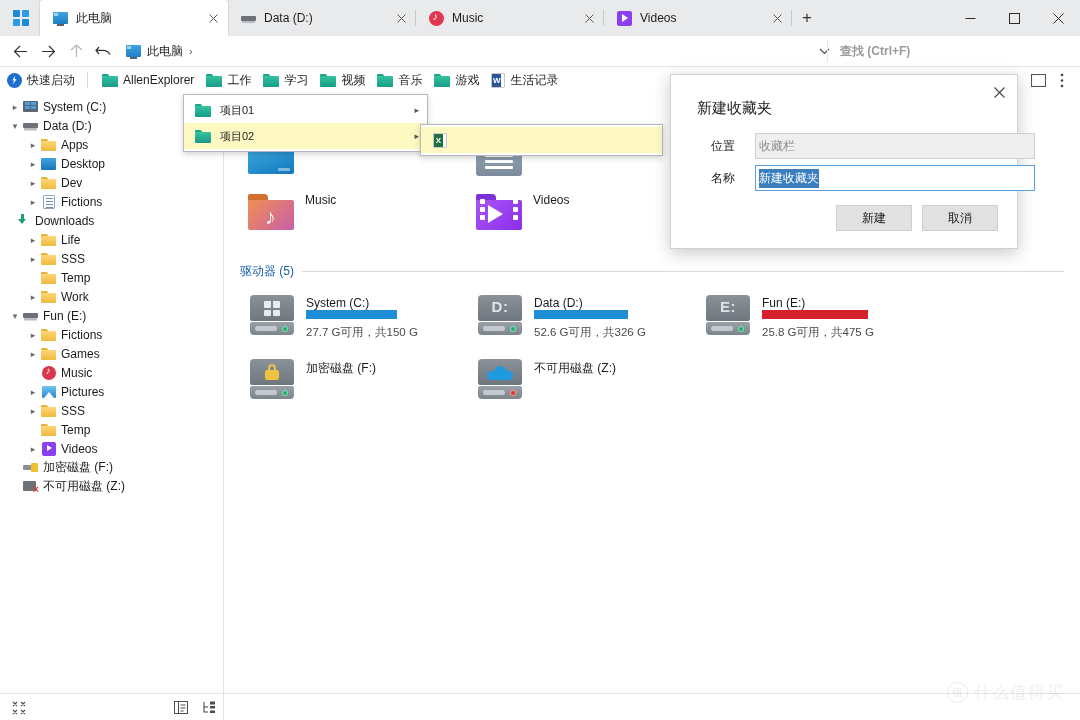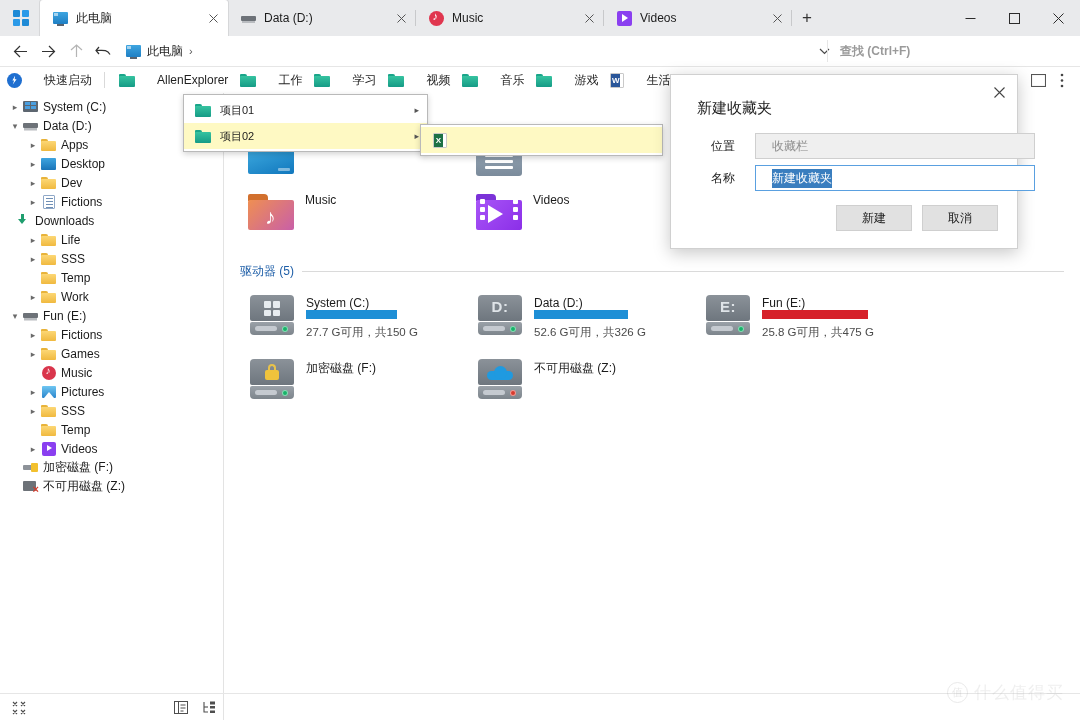--- a/index.html
+++ b/index.html
@@ -50,21 +50,21 @@
   .crumbbox .cico{margin-right:6px;display:flex;}
   .crumb-text{font-size:12px;color:#1b1b1b;}
   .crumb-sep{margin:0 6px;color:#555;font-size:11px;}
   .addr-chev{position:absolute;right:245px;top:4px;width:22px;height:22px;display:flex;align-items:center;justify-content:center;color:#4a4a4a;font-size:10px;}
   .searchbox{position:absolute;right:18px;top:4px;width:222px;height:22px;border-left:1px solid #e6e6e6;display:flex;align-items:center;padding-left:12px;}
   .searchbox .ph{color:#9a9a9a;font-size:12px;font-weight:bold;}
   .search-go{position:absolute;right:4px;top:40px;width:20px;height:22px;display:flex;align-items:center;justify-content:center;color:#5a5a5a;font-size:12px;}
 
   
   .bookbar{position:absolute;left:0;top:67px;width:1080px;height:26px;background:#fff;display:flex;align-items:center;}
-  .bk{display:flex;align-items:center;height:20px;padding:0 5px;margin-left:2px;border-radius:2px;white-space:nowrap;gap:17px;}
+  .bk{display:flex;align-items:center;height:20px;padding:0 5px;margin-left:2px;border-radius:2px;white-space:nowrap;}
   .bk .blabel{font-size:12px;color:#1f1f1f;margin-left:5px;}
   .bk-sep{width:1px;height:16px;background:#d9d9d9;margin:0 7px;}
   .qlaunch{width:15px;height:15px;border-radius:50%;background:#1f6fd0;position:relative;}
   .qlaunch:after{content:"";position:absolute;left:4px;top:3px;width:7px;height:9px;background:#fff;clip-path:polygon(60% 0,20% 55%,45% 55%,25% 100%,80% 42%,52% 42%);}
   .fld{width:16px;height:13px;position:relative;}
   .fld:before{content:"";position:absolute;left:0;top:0;width:7px;height:3px;background:#1aa58a;border-radius:1px 2px 0 0;}
   .fld:after{content:"";position:absolute;left:0;top:2.5px;width:16px;height:10.5px;background:linear-gradient(180deg,#36c3a0,#169b86);border-radius:1px;}
   .wordico{width:14px;height:15px;background:#fff;border:1px solid #c9c9c9;border-radius:1px;position:relative;box-sizing:border-box;}
   .wordico:after{content:"W";position:absolute;left:0;top:0;width:9px;height:13px;background:#2a5699;color:#fff;font-size:8px;line-height:13px;text-align:center;font-weight:bold;}
   .bookbar-right{position:absolute;right:6px;top:67px;height:26px;display:flex;align-items:center;}
@@ -170,21 +170,21 @@
   .mitem .marrow{font-size:9px;color:#555;margin-left:18px;}
   .xlsico{width:14px;height:15px;background:#fff;border:1px solid #c9c9c9;border-radius:1px;position:relative;box-sizing:border-box;}
   .xlsico:after{content:"X";position:absolute;left:0;top:0;width:9px;height:13px;background:#1d7145;color:#fff;font-size:8px;line-height:13px;text-align:center;font-weight:bold;}
 
   
   .dialog{position:absolute;left:670px;top:74px;width:346px;height:173px;background:#fff;border:1px solid #d0d0d0;box-shadow:0 4px 16px rgba(0,0,0,.22);}
   .dlg-close{position:absolute;right:4px;top:4px;width:28px;height:26px;display:flex;align-items:center;justify-content:center;color:#444;font-size:13px;}
   .dlg-title{position:absolute;left:26px;top:24px;font-size:15px;color:#1b1b1b;}
   .dlg-row{position:absolute;left:40px;display:flex;align-items:center;}
   .dlg-label{width:32px;font-size:12px;color:#1b1b1b;}
-  .dlg-field{margin-left:12px;width:280px;height:26px;box-sizing:border-box;border:1px solid #cfcfcf;background:#efefef;display:flex;align-items:center;padding:0 16px;font-size:12px;color:#8e8e8e;}
+  .dlg-field{margin-left:12px;width:280px;height:26px;box-sizing:border-box;border:1px solid #cfcfcf;background:#efefef;display:flex;align-items:center;padding:0 3px;font-size:12px;color:#8e8e8e;}
   .dlg-field.active{background:#fff;border:1px solid #5aa0e0;color:#1b1b1b;}
   .dlg-field .selected{background:#3a7ebf;color:#fff;padding:1px 0;}
   .dlg-btn{position:absolute;height:26px;width:76px;background:#e1e1e1;border:1px solid #cfcfcf;display:flex;align-items:center;justify-content:center;font-size:12px;color:#1b1b1b;box-sizing:border-box;}
 </style>
 </head>
 <body>
 
 <div class="app">
 
   <div class="titlebar">

